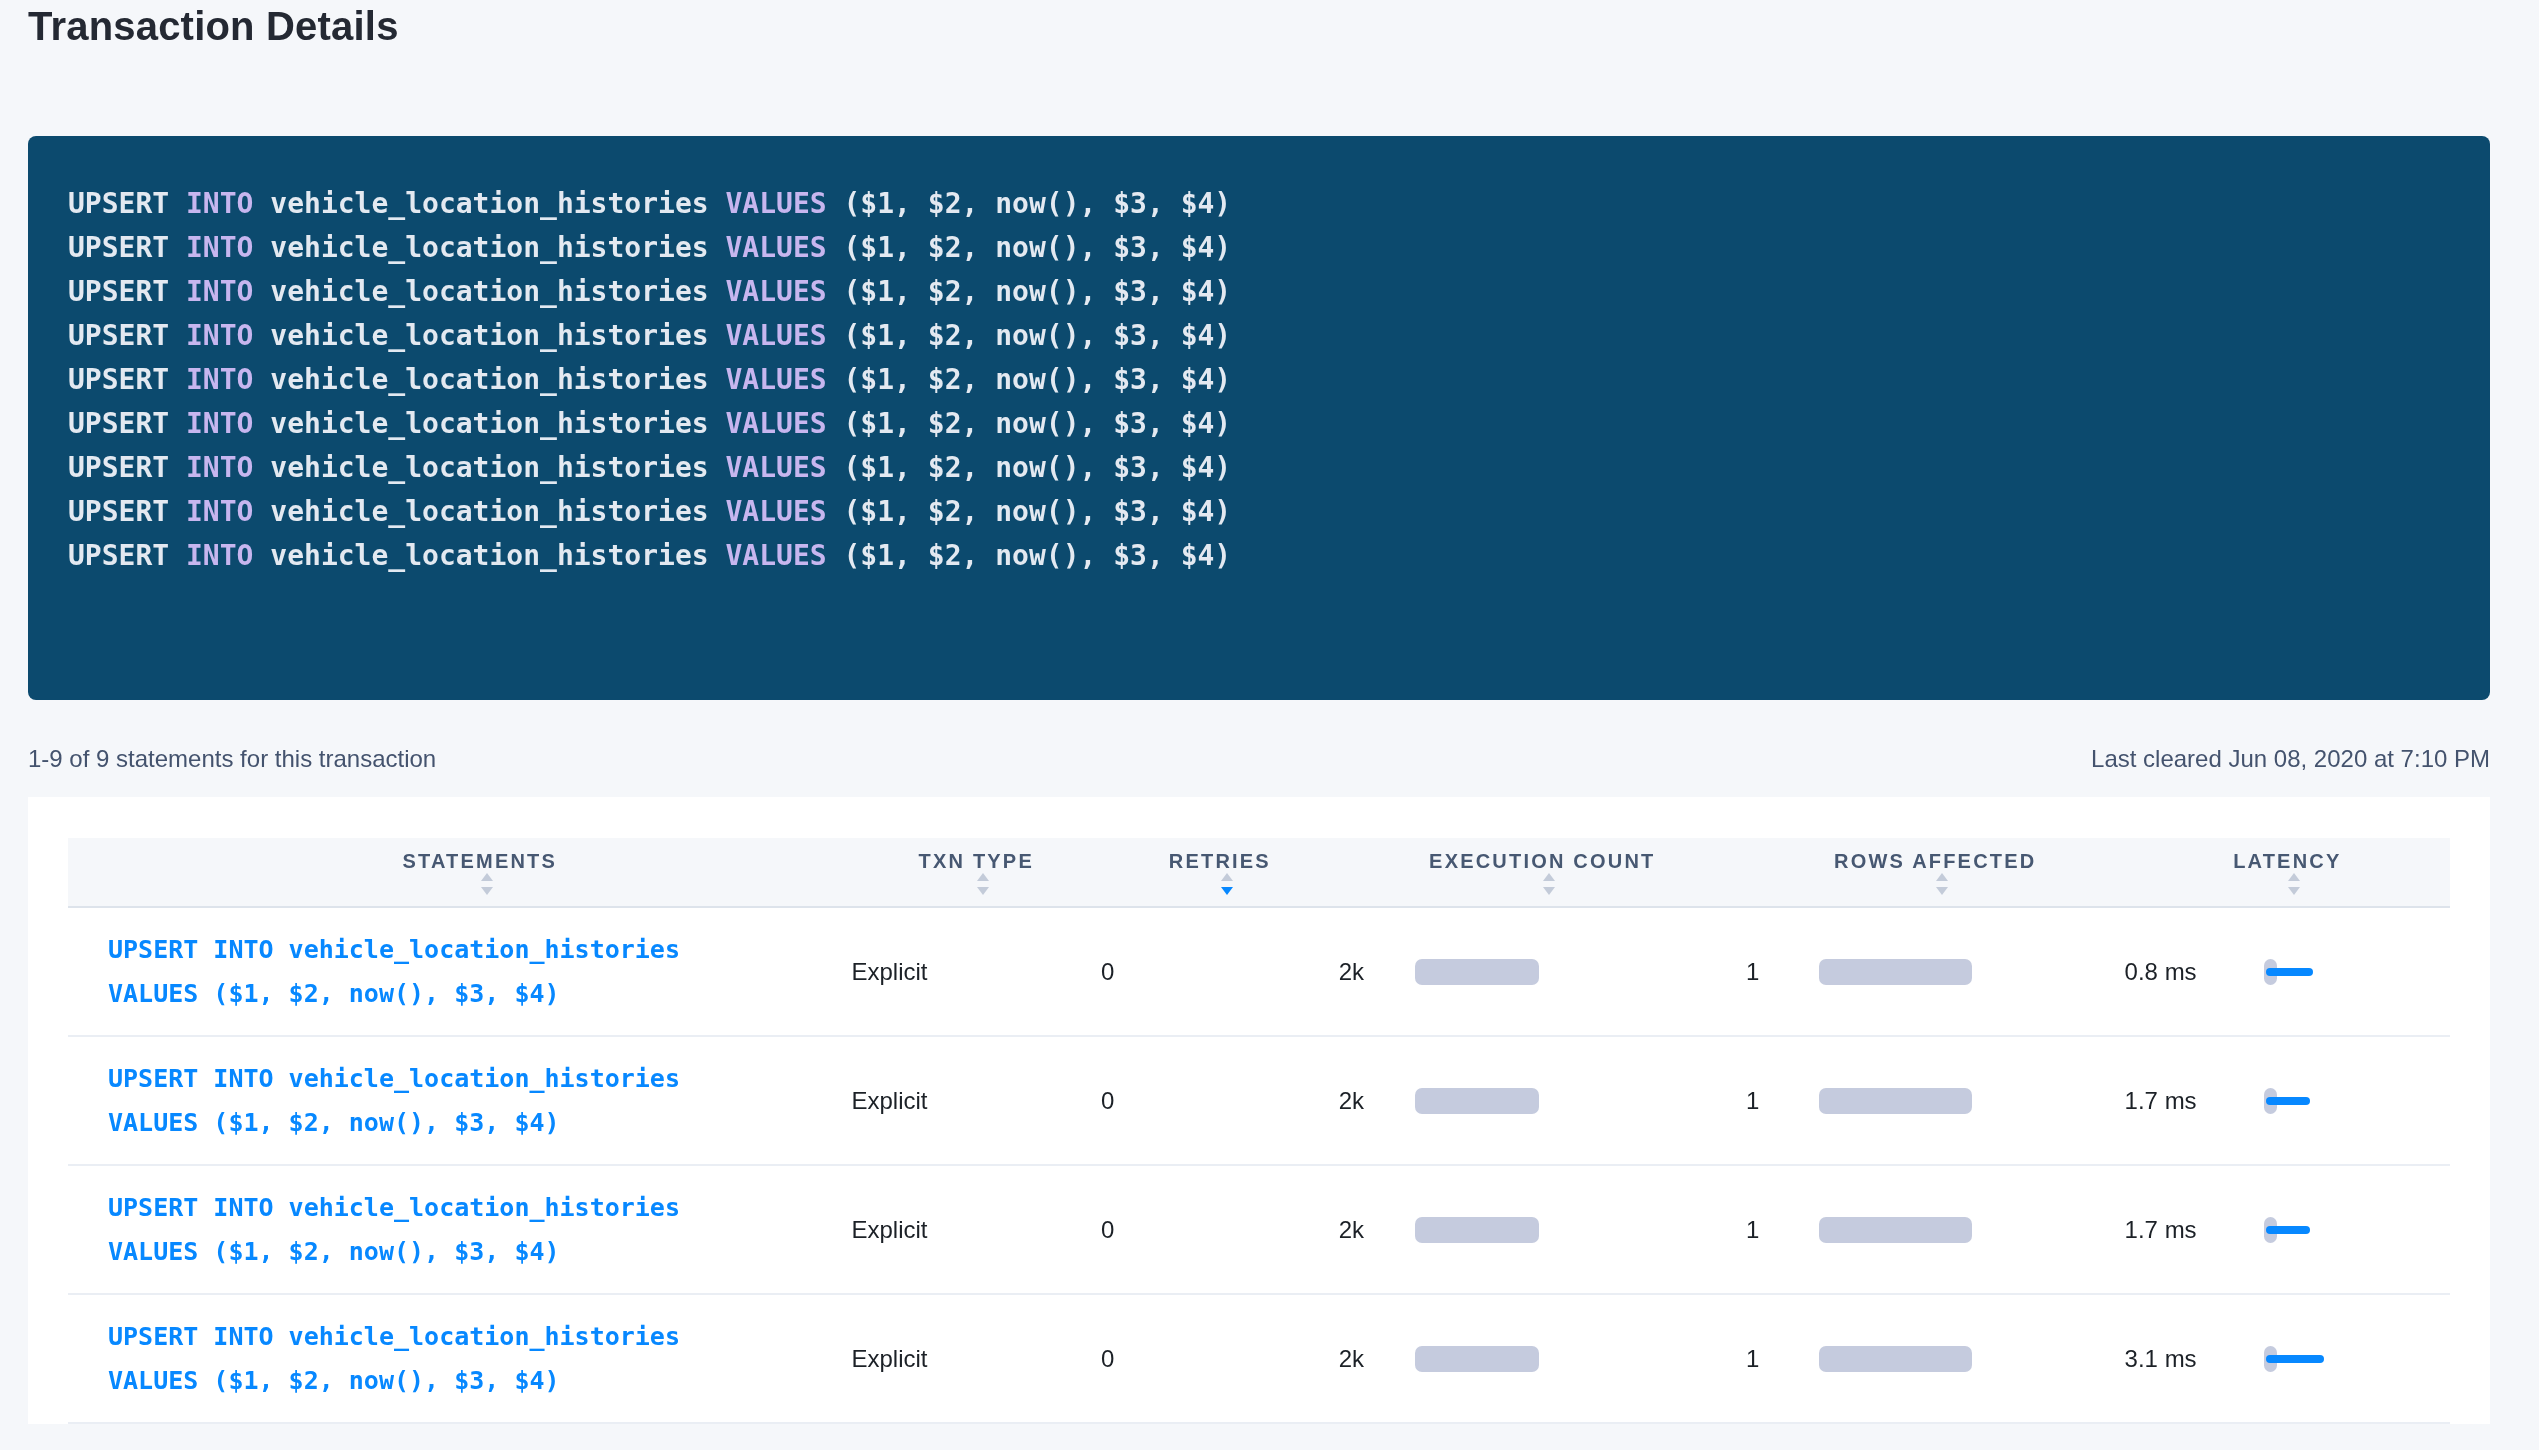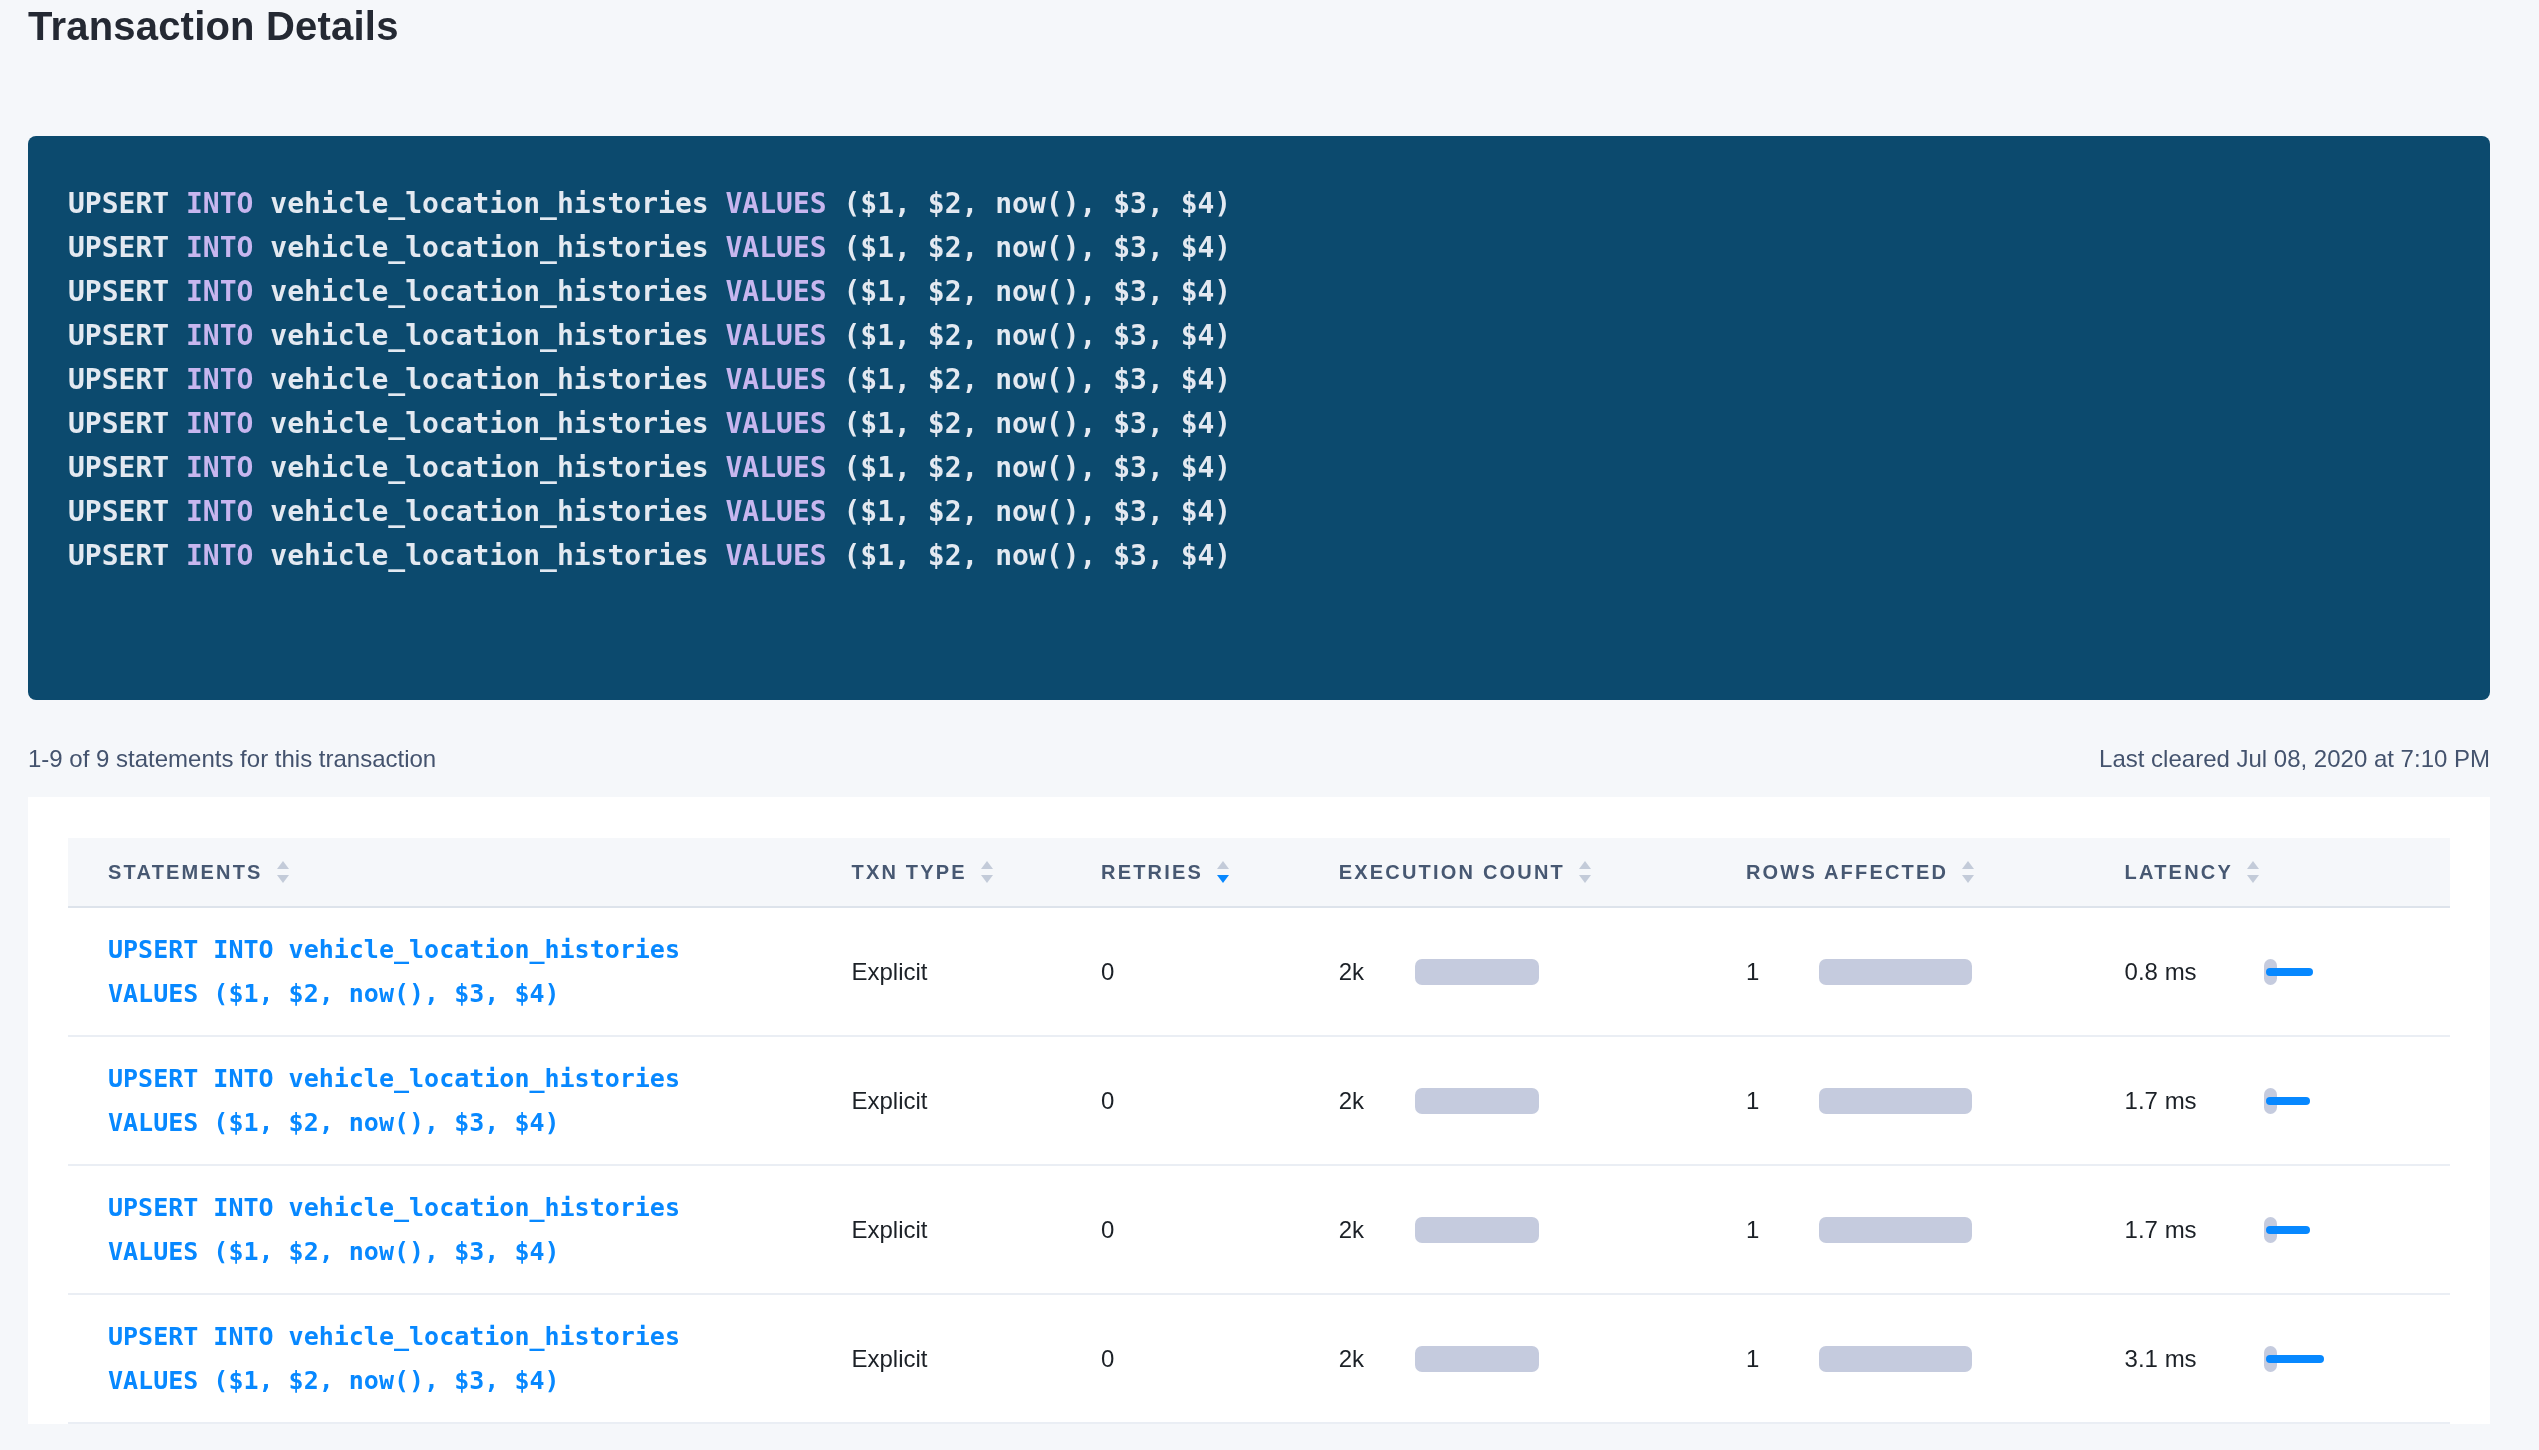--- a/index.html
+++ b/index.html
@@ -54,20 +54,21 @@
     height:70px;
     background:#f5f7fa;
     border-bottom:2px solid #dde3eb;
   }
   .th {
     display:flex; align-items:center;
     font-size:20px; font-weight:bold; letter-spacing:2.2px;
     color:#475872;
     text-transform:uppercase;
     cursor:pointer;
+    flex-direction:column;
   }
   .c-stmt { width:794px; }
   .c-txn  { width:253px; }
   .c-retries { width:241px; }
   .c-exec { width:413px; }
   .c-rows { width:384px; }
   .c-lat  { width:330px; }
   .th.c-stmt { padding-left:40px; }
 
   .sort { display:flex; flex-direction:column; gap:6px; margin-left:14px; }
@@ -141,21 +142,21 @@
 
       <div class="code-line"><span>UPSERT </span><span class="kw">INTO </span><span>vehicle_location_histories </span><span class="kw">VALUES </span><span>($1, $2, now(), $3, $4)</span></div>
 
       <div class="code-line"><span>UPSERT </span><span class="kw">INTO </span><span>vehicle_location_histories </span><span class="kw">VALUES </span><span>($1, $2, now(), $3, $4)</span></div>
 
       <div class="code-line"><span>UPSERT </span><span class="kw">INTO </span><span>vehicle_location_histories </span><span class="kw">VALUES </span><span>($1, $2, now(), $3, $4)</span></div>
     </div>
 
   <div class="summary-bar">
     <span>1-9 of 9 statements for this transaction</span>
-    <span>Last cleared Jul 08, 2020 at 7:10 PM</span>
+    <span>Last cleared Jun 08, 2020 at 7:10 PM</span>
   </div>
 
   <div class="card">
 
     <div class="thead">
       <div class="th c-stmt">
         <span>STATEMENTS</span>
         <span class="sort">
             <span class="tri-up"></span>
             <span class="tri-down"></span>

